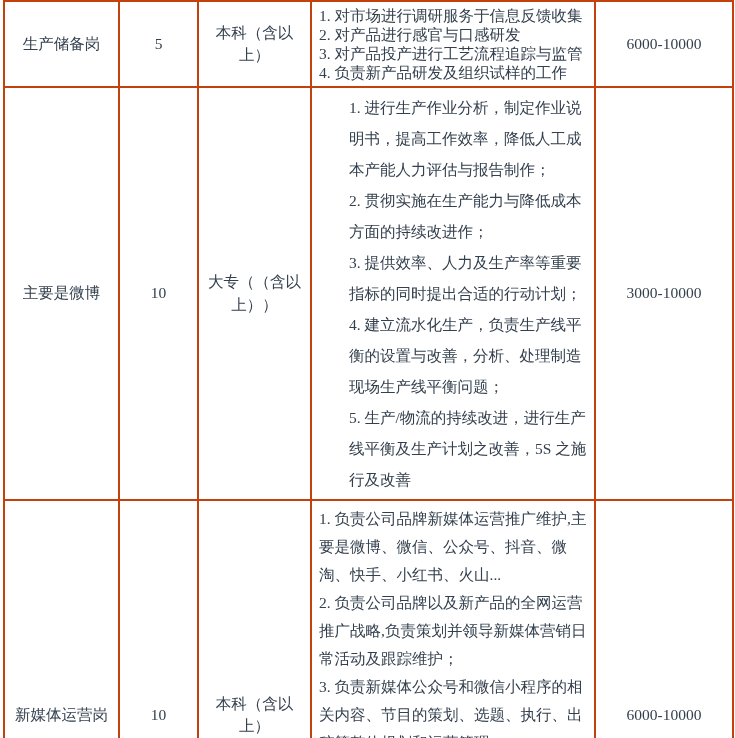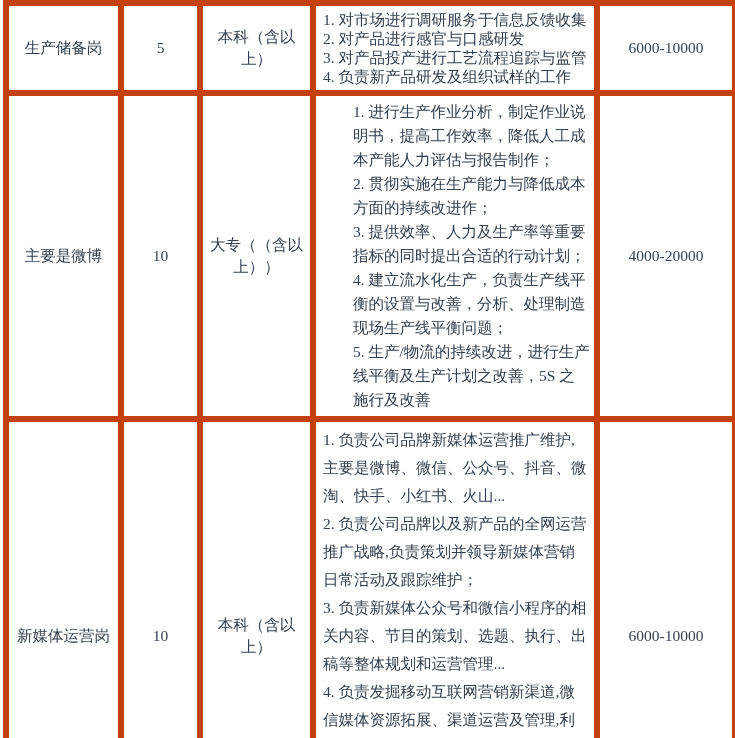--- a/index.html
+++ b/index.html
@@ -12,41 +12,41 @@
     border-collapse:collapse;
     table-layout:fixed;
     margin-left:3px;
     width:729px;
     border-left:1px solid #1b1b1b;
     border-right:1px solid #1b1b1b;
     border-bottom:2px solid #1b1b1b;
     border-top:none;
   }
   td{
-    border:6px solid #c2410c;
+    border:2px solid #c2410c;
     font-size:15.5px;
     vertical-align:middle;
     padding:0;
     overflow:hidden;
   }
   tr.r0 td{border-top:none;}
   col.c-position{width:115px;}
   col.c-count{width:79px;}
   col.c-edu{width:113px;}
   col.c-duties{width:284px;}
   col.c-salary{width:138px;}
   td.center{text-align:center;line-height:1.45;padding:2px 2px;}
   td.duties{
     text-align:left;
     white-space:pre-line;
     padding:4px 4px 4px 7px;
   }
   td.lh21{line-height:21px;}
   td.lh19{line-height:19px;}
-  td.lh25{line-height:24px;padding-left:37px;}
+  td.lh25{line-height:31px;padding-left:37px;}
   td.lh28{line-height:28px;}
   tr.r0{height:42px;}
   tr.r1{height:78px;}
   tr.r2{height:232px;}
   tr.r3{height:379px;}
 </style>
 </head>
 <body>
 
 <table class="job-table">
@@ -70,21 +70,21 @@
     </tr>
     <tr class="r2">
       <td class="center">主要是微博</td>
       <td class="center">10</td>
       <td class="center">大专（（含以上））</td>
       <td class="duties lh25">1. 进行生产作业分析，制定作业说明书，提高工作效率，降低人工成本产能人力评估与报告制作；
 2.  贯彻实施在生产能力与降低成本方面的持续改进作；
 3. 提供效率、人力及生产率等重要指标的同时提出合适的行动计划；
 4. 建立流水化生产，负责生产线平衡的设置与改善，分析、处理制造现场生产线平衡问题；
 5. 生产/物流的持续改进，进行生产线平衡及生产计划之改善，5S 之施行及改善</td>
-      <td class="center">4000-20000</td>
+      <td class="center">3000-10000</td>
     </tr>
     <tr class="r3">
       <td class="center">新媒体运营岗</td>
       <td class="center">10</td>
       <td class="center">本科（含以上）</td>
       <td class="duties lh28">1. 负责公司品牌新媒体运营推广维护,主要是微博、微信、公众号、抖音、微淘、快手、小红书、火山...
 2. 负责公司品牌以及新产品的全网运营推广战略,负责策划并领导新媒体营销日常活动及跟踪维护；
 3. 负责新媒体公众号和微信小程序的相关内容、节目的策划、选题、执行、出稿等整体规划和运营管理...
 4. 负责发掘移动互联网营销新渠道,微信媒体资源拓展、渠道运营及管理,利用专业运营数据分析工具...
 5. 负责新媒体事件、话题、活动等策划的审核,提高公司信息的传播量,提高公司品牌和产品在目标</td>

